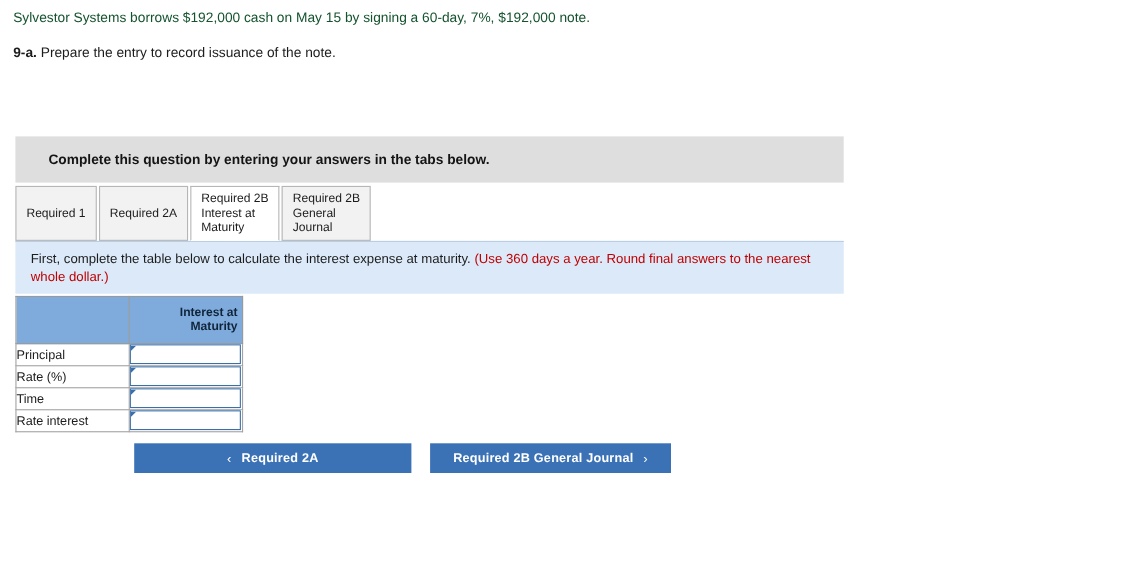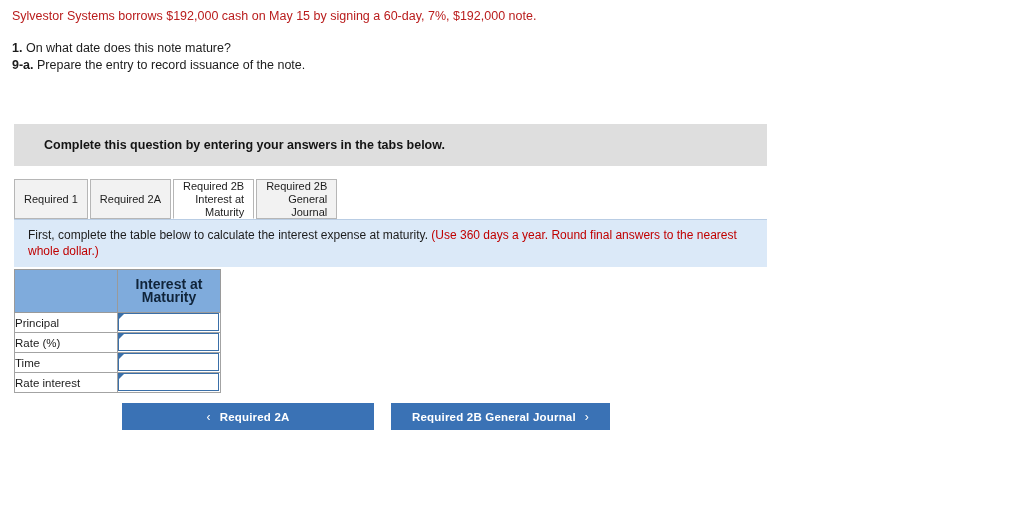--- a/index.html
+++ b/index.html
@@ -22,21 +22,21 @@
   }
 
   
   .stem {
     position: absolute;
     left: 12px;
     top: 8px;
     width: 900px;
     font-size: 12.5px;
     line-height: 17px;
-    color: #b91c1c;
+    color: #14532d;
   }
 
   .requirements {
     position: absolute;
     left: 12px;
     top: 40px;
     width: 840px;
     font-size: 12.5px;
     line-height: 16.5px;
     color: #1c1c1c;
@@ -67,27 +67,27 @@
   .tabstrip {
     position: absolute;
     left: 14px;
     top: 175px;
     height: 44px;
     display: flex;
     align-items: flex-end;
     z-index: 3;
   }
   .tab {
-    height: 40px;
+    height: 50px;
     border: 1px solid #b6b6b6;
     background: #f2f2f2;
     color: #1c1c1c;
     font-size: 11px;
     line-height: 13px;
-    text-align: right;
+    text-align: left;
     display: flex;
     align-items: center;
     justify-content: center;
     padding: 0 9px;
     margin-right: 2px;
     position: relative;
     white-space: pre-line;
     cursor: pointer;
     user-select: none;
   }
@@ -128,24 +128,24 @@
     background: #7fabdc;
     border: 1px solid #9a9a9a;
     padding: 0;
   }
   .calc-table th.col-head {
     width: 103px;
     height: 43px;
     background: #7fabdc;
     border: 1px solid #9a9a9a;
     color: #10243a;
-    font-size: 14px;
+    font-size: 11px;
     font-weight: 700;
     line-height: 13px;
-    text-align: center;
+    text-align: right;
     padding: 0 4px;
   }
   .calc-table td.rowlabel {
     width: 103px;
     height: 20px;
     border: 1px solid #a3a3a3;
     background: #ffffff;
     padding: 0 0;
     font-size: 11.5px;
     color: #1c1c1c;
@@ -209,21 +209,20 @@
   .chev { font-size: 12px; font-weight: 400; }
 </style>
 </head>
 <body>
 
 <div class="page">
 
   <div class="stem">Sylvestor Systems borrows $192,000 cash on May 15 by signing a 60-day, 7%, $192,000 note.</div>
 
   <div class="requirements">
-    <span class="line"><b>1.</b><span> On what date does this note mature?</span></span>
     <span class="line"><b>9-a.</b><span> Prepare the entry to record issuance of the note.</span></span>
   </div>
 
   <div class="gray-band">
     <span class="gray-band-text">Complete this question by entering your answers in the tabs below.</span>
   </div>
 
   <div class="tabstrip">
     <div class="tab">Required 1</div>
     <div class="tab">Required 2A</div>

